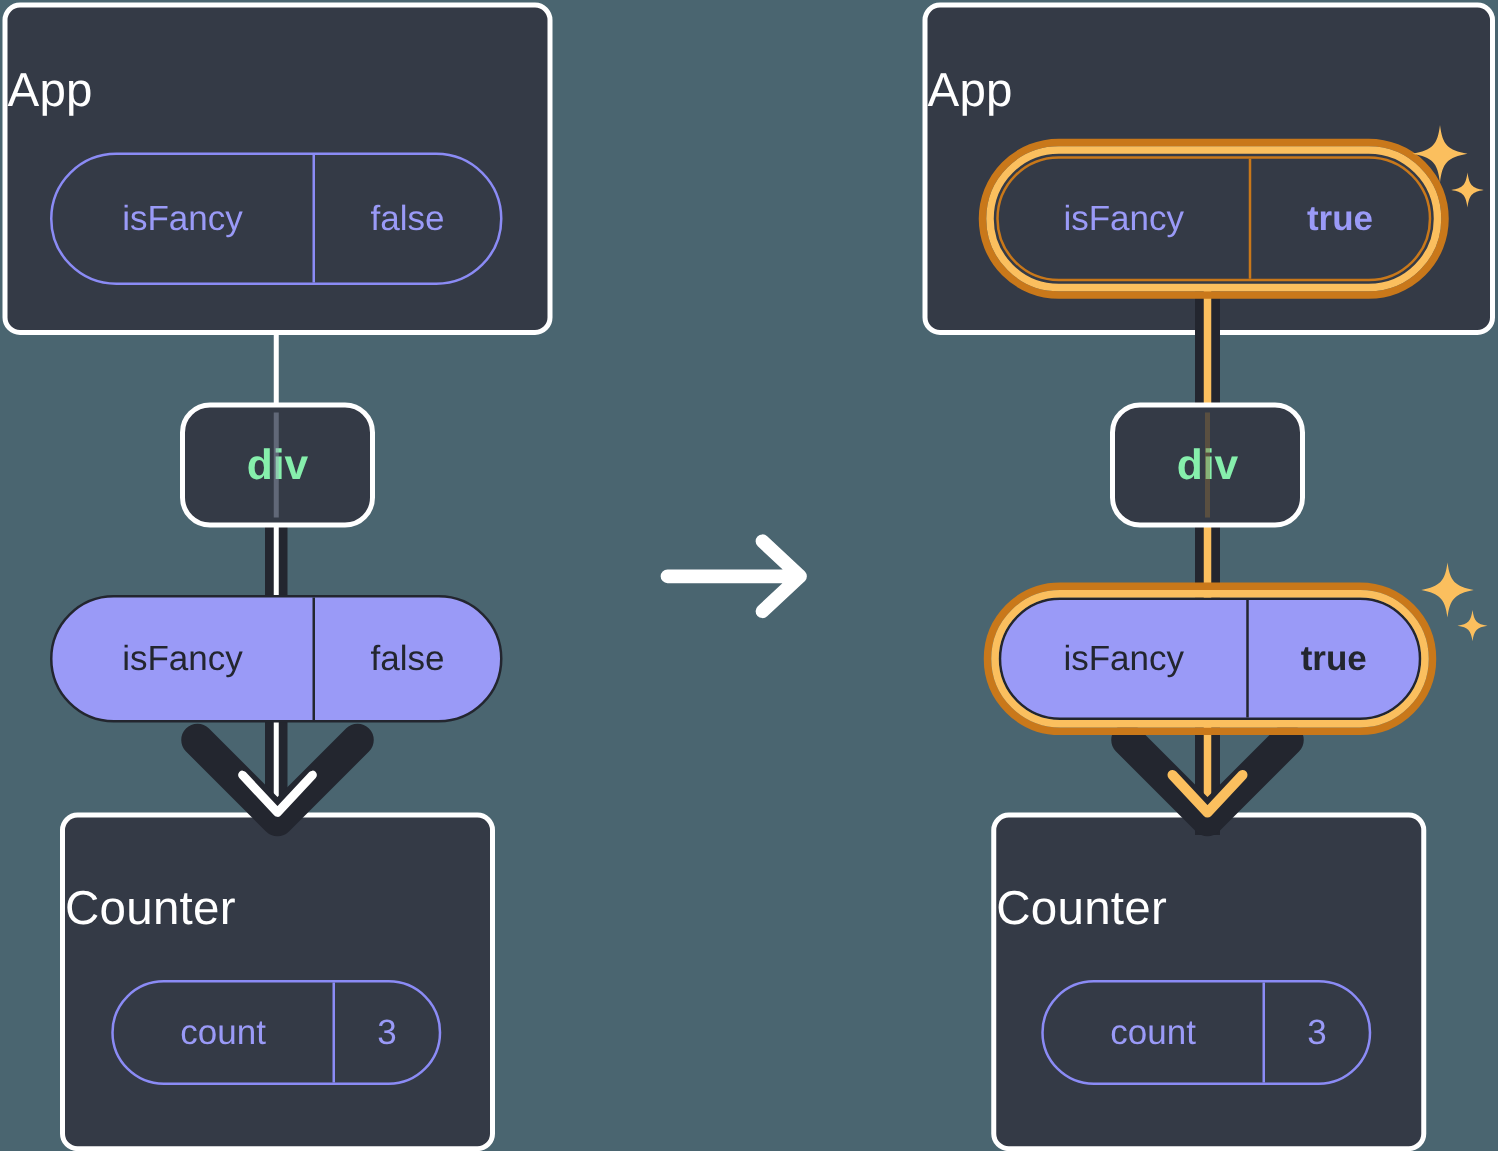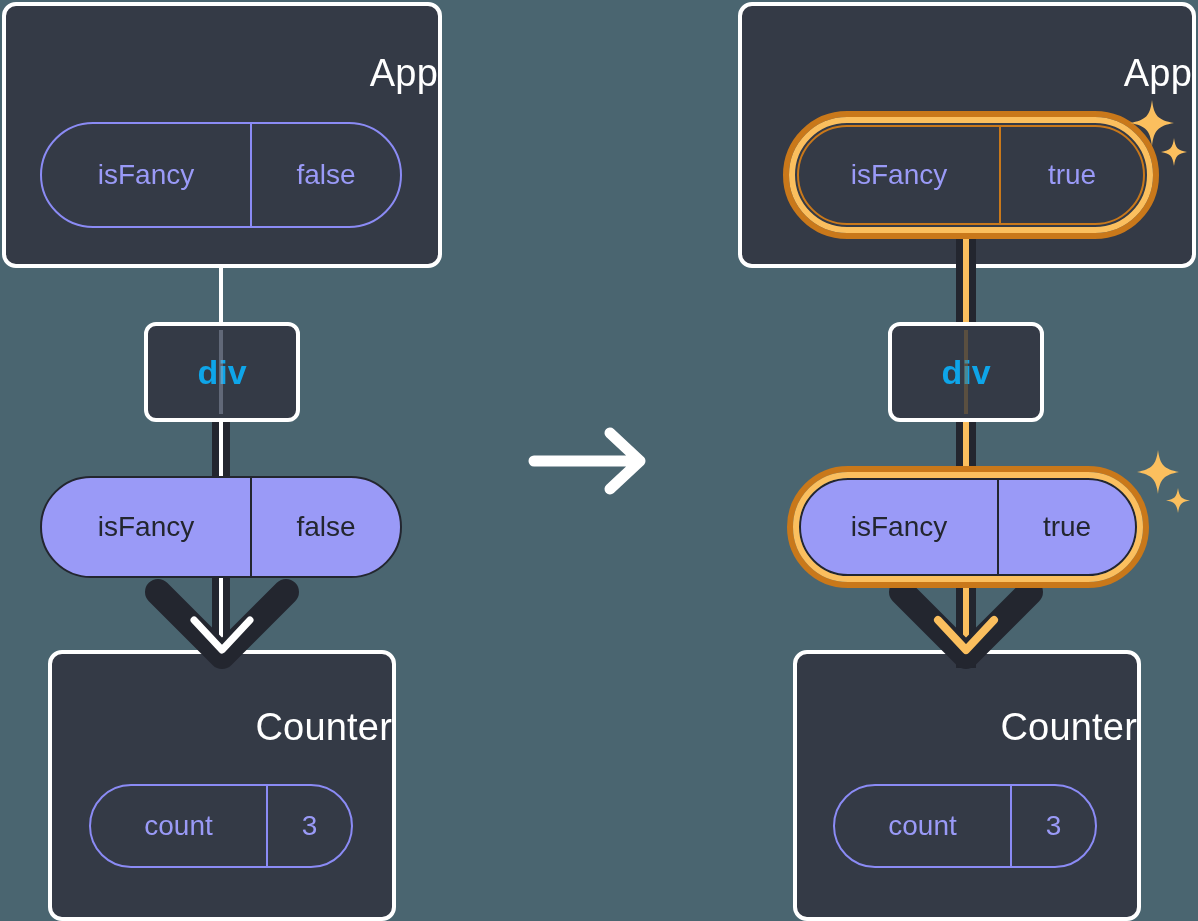--- a/index.html
+++ b/index.html
@@ -20,37 +20,37 @@
   
   .panel {
     position: absolute;
     background: #343a46;
     border: 4px solid #ffffff;
     border-radius: 14px;
   }
   .panel-title {
     position: absolute;
     left: 0; right: 0;
-    text-align: right;
+    text-align: left;
     color: #ffffff;
     font-size: 38px;
     font-weight: 400;
     letter-spacing: 0.2px;
   }
 
   
   .nodebox {
     position: absolute;
     background: #343a46;
     border: 4px solid #ffffff;
-    border-radius: 12px;
+    border-radius: 24px;
     display: flex;
     align-items: center;
     justify-content: center;
-    color: #0ea5e9;
+    color: #86efac;
     font-size: 34px;
     font-weight: 700;
     z-index: 6;
   }
 
   
   .pill {
     position: absolute;
     display: flex;
     align-items: stretch;
@@ -76,21 +76,21 @@
   .pill.ghost .cell.v { border-left: 2px solid #8b8bf5; }
 
   
   .pill.filled {
     background: #9a9af7;
     border: 2px solid #23262f;
   }
   .pill.filled .cell { color: #23262f; }
   .pill.filled .cell.v { border-left: 2px solid #23262f; }
   .pill.filled .cell.v.bold,
-  .pill.ghost  .cell.v.bold { font-weight: 400; }
+  .pill.ghost  .cell.v.bold { font-weight: 700; }
 
   
   .ringwrap {
     position: absolute;
     border-radius: 999px;
     z-index: 8;
     pointer-events: none;
   }
   .ringwrap .outer {
     position: absolute;

